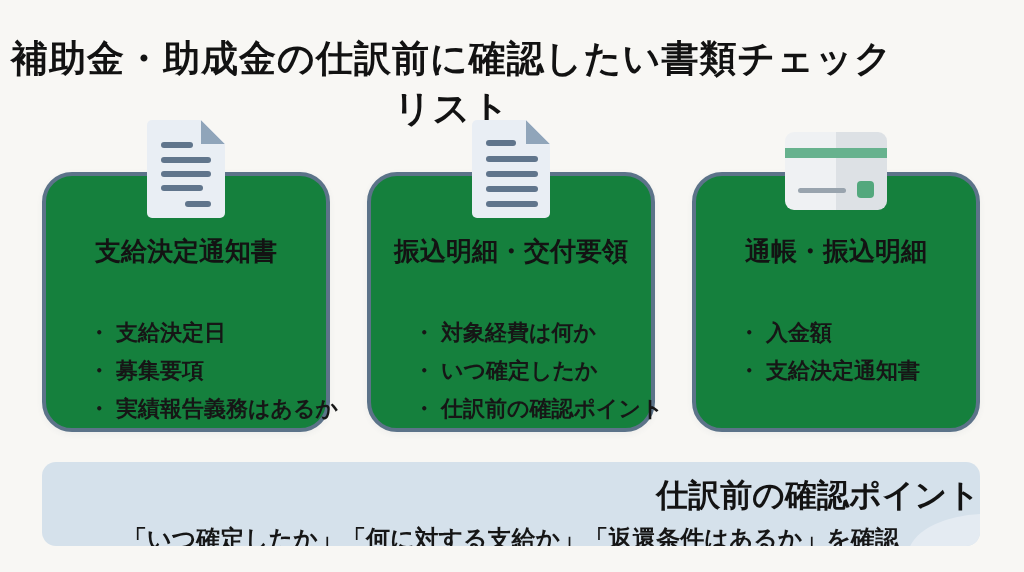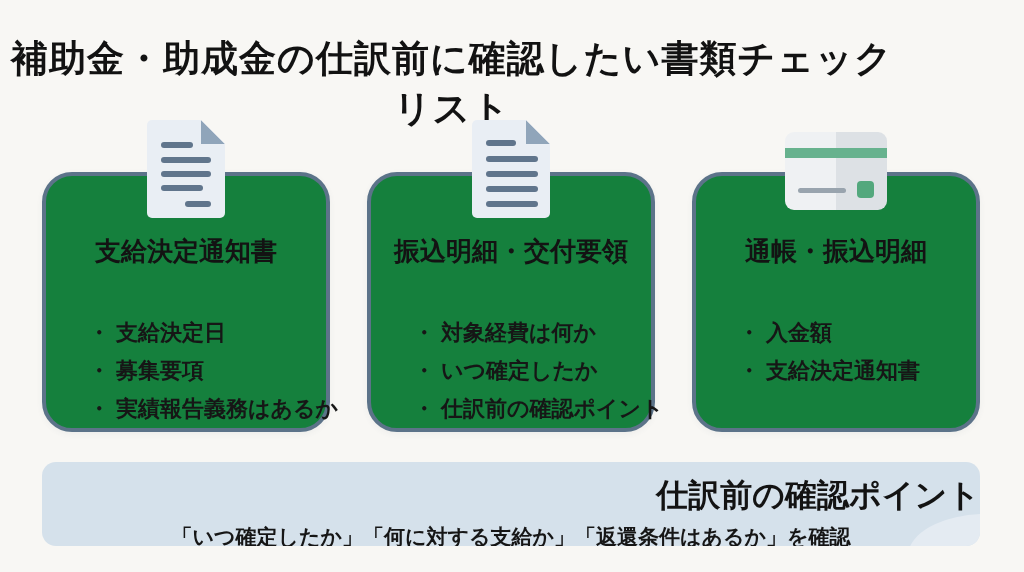--- a/index.html
+++ b/index.html
@@ -85,21 +85,21 @@
   .footer-tail {
     position: absolute; right: -6px; bottom: -10px; width: 78px; height: 42px;
     background: #e4ebf2; border-top-left-radius: 100% 100%;
   }
   .footer-title {
     position: relative; margin: 12px 0 0 0; text-align: right;
     font-size: 32px; font-weight: 800; color: #131313;
   }
   .footer-sub {
     position: relative; margin: 5px 0 0 0; text-align: center;
-    font-size: 21px; font-weight: 700; color: #161616;
+    font-size: 24px; font-weight: 700; color: #161616;
   }
 </style>
 </head>
 <body>
 
 <div id="stage">
 
   <h1 class="main-title">補助金・助成金の仕訳前に確認したい書類チェックリスト</h1>
 
   <div class="card c1">

